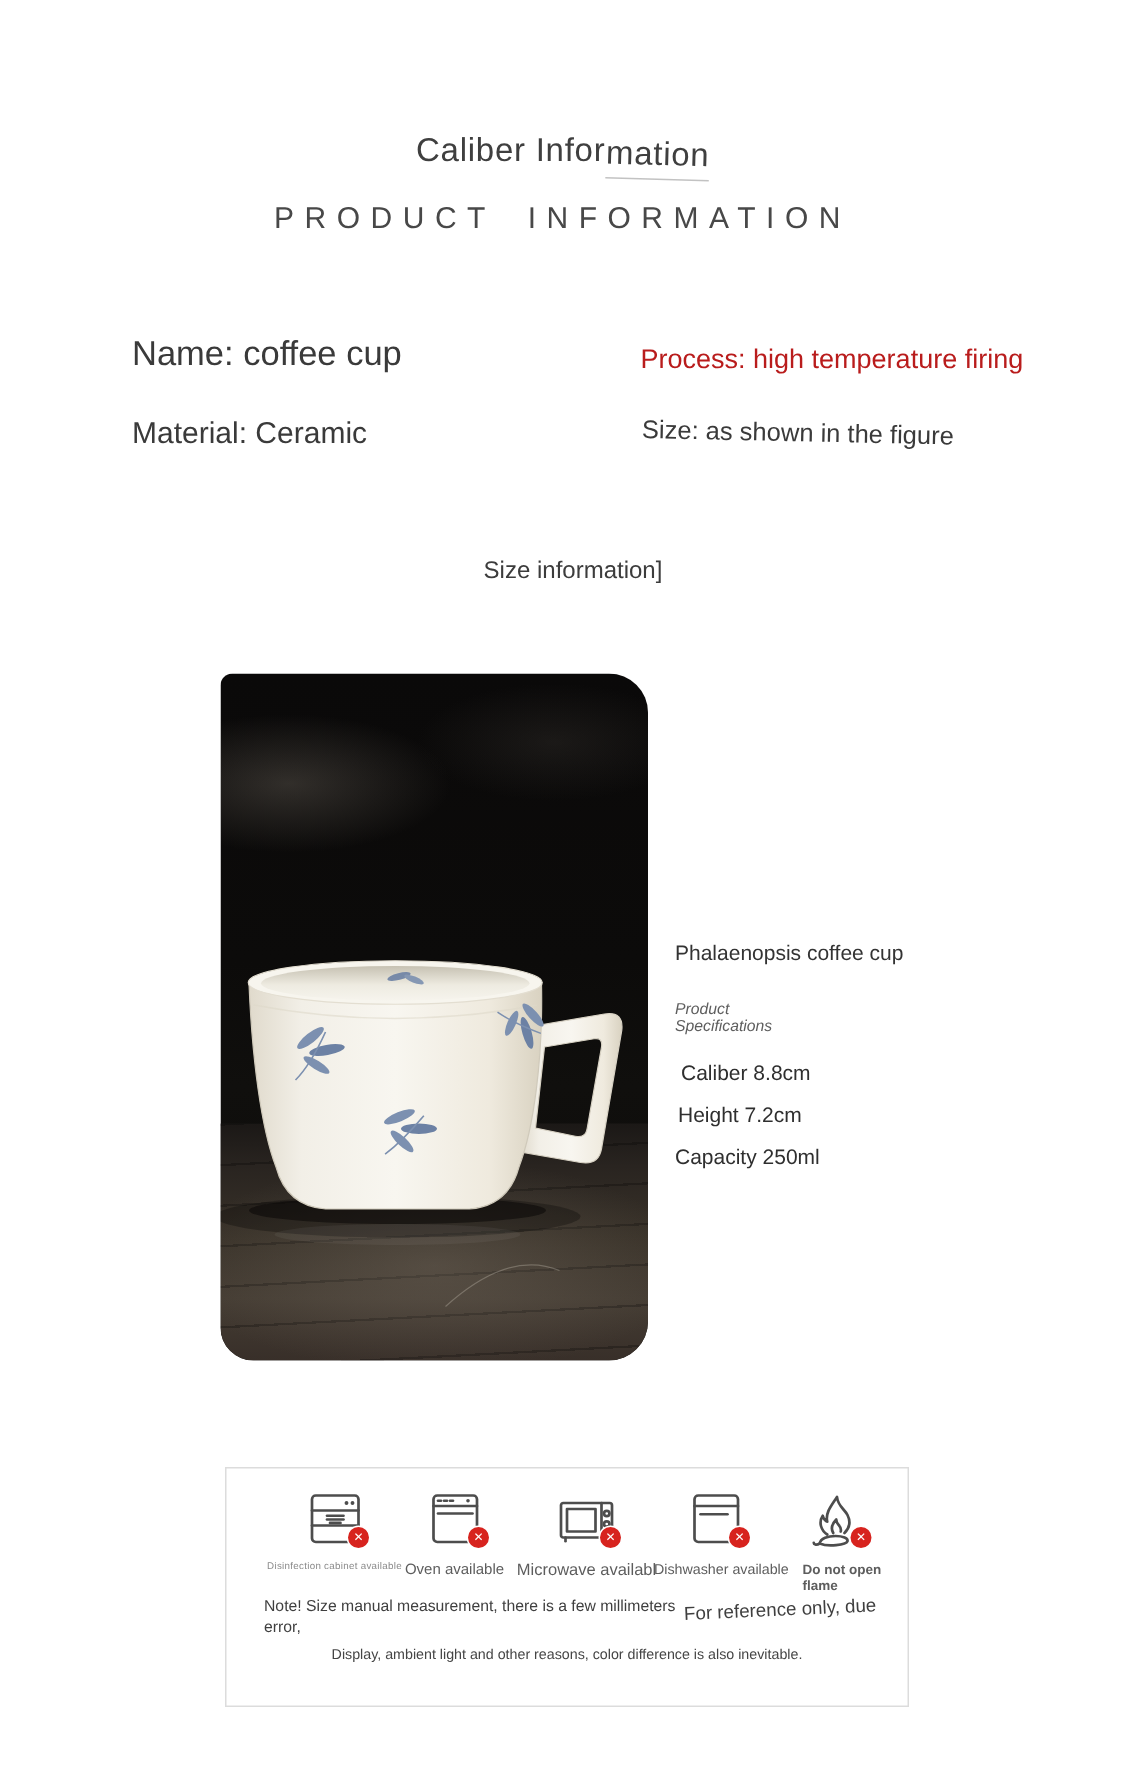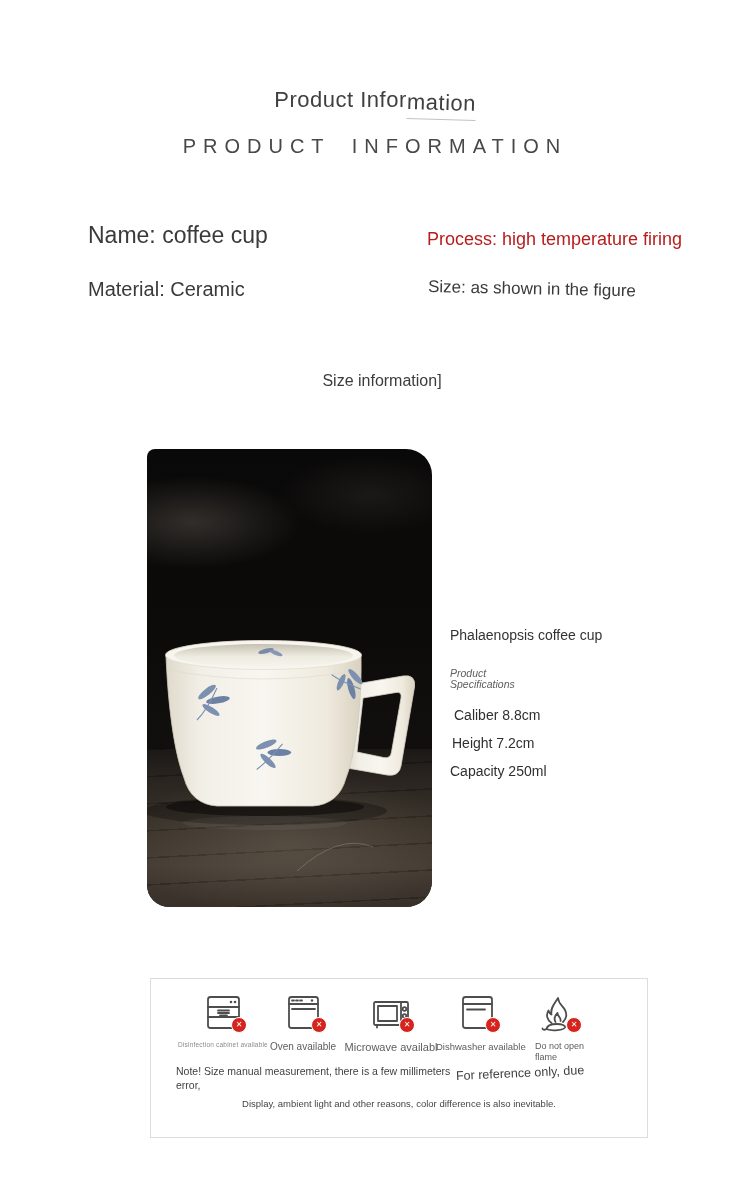--- a/index.html
+++ b/index.html
@@ -42,52 +42,52 @@
   .specs { position:absolute; left:450px; top:627px; width:230px; }
   .spec-product-name { font-size:14px; color:#333; }
   .spec-section-label { margin-top:25px; font-size:10.5px; color:#5e5e5e; line-height:1.05;font-style:italic; }
   .spec-list { margin-top:17px; list-style:none; }
   .spec-list li { font-size:14px; color:#2f2f2f; margin-bottom:12px; }
   .spec-list li:nth-of-type(1){ padding-left:4px; }
   .spec-list li:nth-of-type(2){ padding-left:2px; }
   .spec-list li:nth-of-type(3){ padding-left:0; }
 
   
-  .care-box { position:absolute; left:150px; top:978px; width:498px; height:160px;
+  .care-box { position:absolute; left:150px; top:978px; width:456px; height:160px;
     background:#fff; border:1px solid #dcdcdc; }
   .care-item { position:absolute; top:15px; text-align:center; }
   .care-item .icon-wrap { position:relative; width:40px; height:40px; margin:0 auto; }
   .care-item svg { display:block; }
   .badge { position:absolute; right:-4px; bottom:1px; width:16px; height:16px;
     background:#d7231e; border:1.5px solid #ffffff; border-radius:50%;
     display:flex; align-items:center; justify-content:center; }
   .badge::after { content:"✕"; color:#fff; font-size:8px; font-weight:bold; line-height:1; }
   .care-label { margin-top:7px; color:#5d5d5d; }
   .ci-1 { left:26px;  width:92px; }  .ci-1 .care-label { font-size:6.5px; color:#8a8a8a; letter-spacing:0.2px; }
   .ci-2 { left:112px; width:80px; }  .ci-2 .care-label { font-size:10px; }
   .ci-3 { left:192px; width:96px; }  .ci-3 .care-label { font-size:11px; white-space:nowrap; }
   .ci-4 { left:285px; width:82px; }  .ci-4 .care-label { font-size:9.5px; white-space:nowrap; }
-  .ci-5 { left:372px; width:70px; }  .ci-5 .care-label { font-size:9px; text-align:left; width:54px; margin-left:12px; line-height:1.25; }
+  .ci-5 { left:372px; width:70px; }  .ci-5 .care-label { font-size:9px; text-align:left; width:54px; margin-left:12px; line-height:1.25;font-weight:bold; }
 
   .note1 { position:absolute; left:25px; top:86px; width:300px; font-size:10.5px;
     color:#3f3f3f; line-height:1.3; }
   .note2 { position:absolute; left:305px; top:90px; white-space:nowrap; font-size:12.5px;
     color:#3f3f3f; transform:rotate(-2.6deg); transform-origin:left center; }
   .note3 { position:absolute; left:0; right:0; top:119px; text-align:center;
     font-size:9.5px; color:#454545; }
 
   .ic { stroke:#4d4d4d; stroke-width:1.8; fill:none; stroke-linecap:round; stroke-linejoin:round; }
   .ic-fill { fill:#4d4d4d; stroke:none; }
 </style>
 </head>
 <body>
 
 <div class="page">
 
-  <div class="title-cn"><span>Product Infor</span><span class="tail">mation</span></div>
+  <div class="title-cn"><span>Caliber Infor</span><span class="tail">mation</span></div>
   <div class="title-en">PRODUCT INFORMATION</div>
 
   <div class="info-name">Name: coffee cup</div>
   <div class="info-material">Material: Ceramic</div>
   <div class="info-process">Process: high temperature firing</div>
   <div class="info-size">Size: as shown in the figure</div>
   <div class="size-heading">Size information]</div>
 
   <div class="photo">
     <div class="table"></div>

